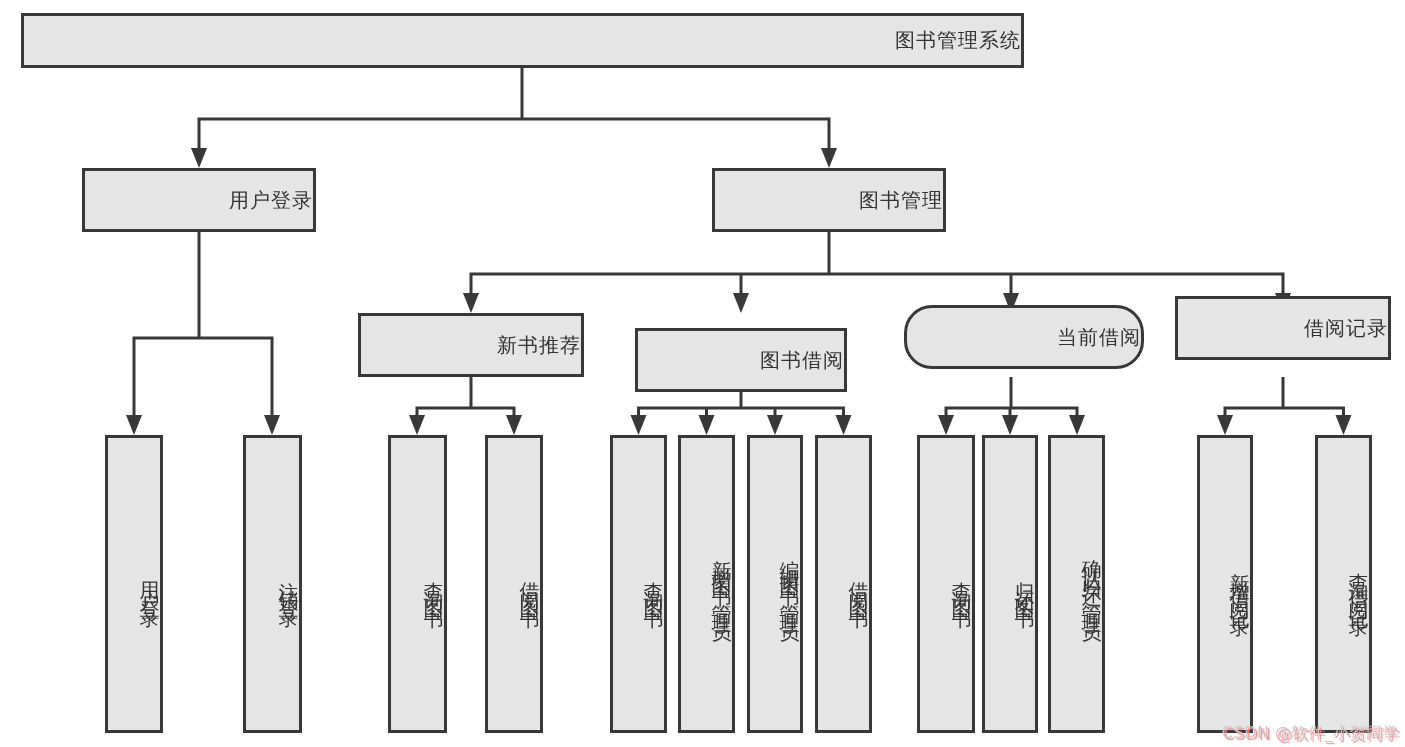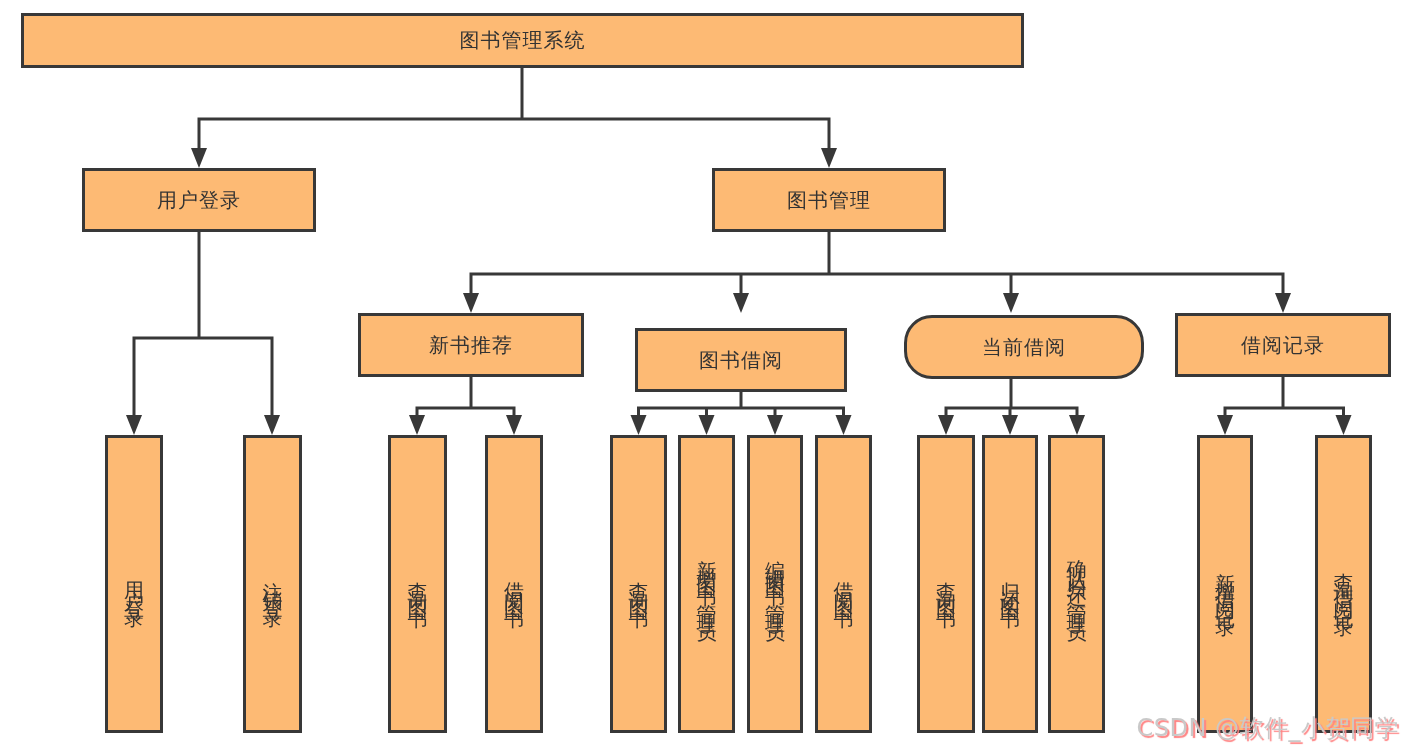--- a/index.html
+++ b/index.html
@@ -16,22 +16,22 @@
     background:#ffffff;
     overflow:hidden;
   }
   #connectors{position:absolute;left:0;top:0;width:1405px;height:747px;}
   #connectors path{stroke:var(--line);stroke-width:3;fill:none;}
   #connectors polygon{fill:var(--line);stroke:none;}
   .node{
     position:absolute;
     box-sizing:border-box;
     border:3px solid var(--line);
-    background:#fdba74;
-    display:flex;align-items:center;justify-content:center;
+    background:#e5e5e5;
+    display:flex;align-items:center;justify-content:flex-end;
     color:var(--text);
     font-size:20px;
     letter-spacing:1px;
     white-space:nowrap;
   }
   .leaf{
     top:435px;height:298px;
   }
   .leaf .vtext{
     writing-mode:vertical-lr;
@@ -40,40 +40,40 @@
     font-size:20px;
     line-height:1.05;
     white-space:nowrap;
   }
   
   .n-root {left:21px;  top:13px;  width:1003px;height:55px;}
   .n-login{left:82px;  top:168px; width:234px; height:64px;}
   .n-mgmt {left:712px; top:168px; width:234px; height:64px;}
   .n-rec  {left:358px; top:313px; width:226px; height:64px;font-family:Liberation Mono, monospace;}
   .n-bor  {left:635px; top:328px; width:212px; height:64px;}
-  .n-cur  {left:904px; top:315px; width:240px; height:64px;border-radius:28px;}
-  .n-recd {left:1175px;top:313px; width:216px; height:64px;}
+  .n-cur  {left:904px; top:305px; width:240px; height:64px;border-radius:28px;}
+  .n-recd {left:1175px;top:296px; width:216px; height:64px;}
   
   .l-login0{left:105px; width:58px;}
   .l-login1{left:243px; width:59px;}
   .l-rec0 {left:388px; width:59px;}
   .l-rec1 {left:485px; width:58px;}
   .l-bor0 {left:610px; width:57px;}
   .l-bor1 {left:678px; width:57px;}
   .l-bor2 {left:747px; width:56px;}
   .l-bor3 {left:815px; width:57px;}
   .l-cur0 {left:917px; width:58px;}
   .l-cur1 {left:982px; width:56px;}
   .l-cur2 {left:1048px;width:57px;}
   .l-recd0{left:1197px;width:56px;}
   .l-recd1{left:1315px;width:57px;}
   #watermark{
     position:absolute;
     right:6px;bottom:3px;
-    font-size:24px;
+    font-size:16px;
     letter-spacing:0.5px;
     color:var(--watermark);
     text-shadow:2px 2px 1px var(--watermark_shadow);
     white-space:nowrap;
   }
 </style>
 </head>
 <body>
 
 <div id="canvas">

